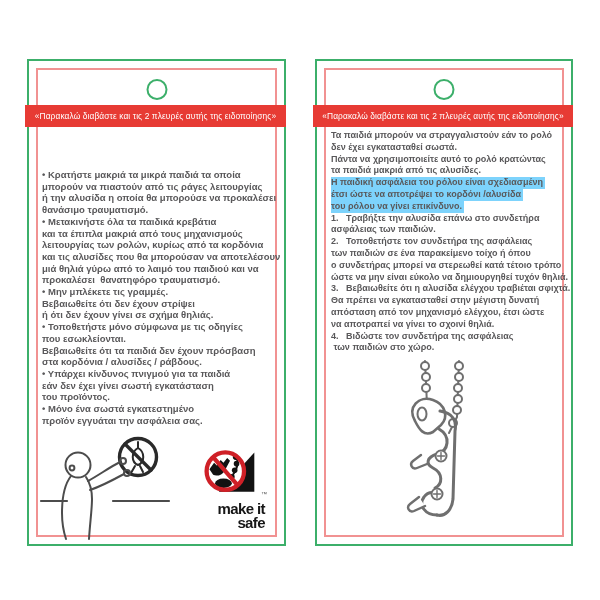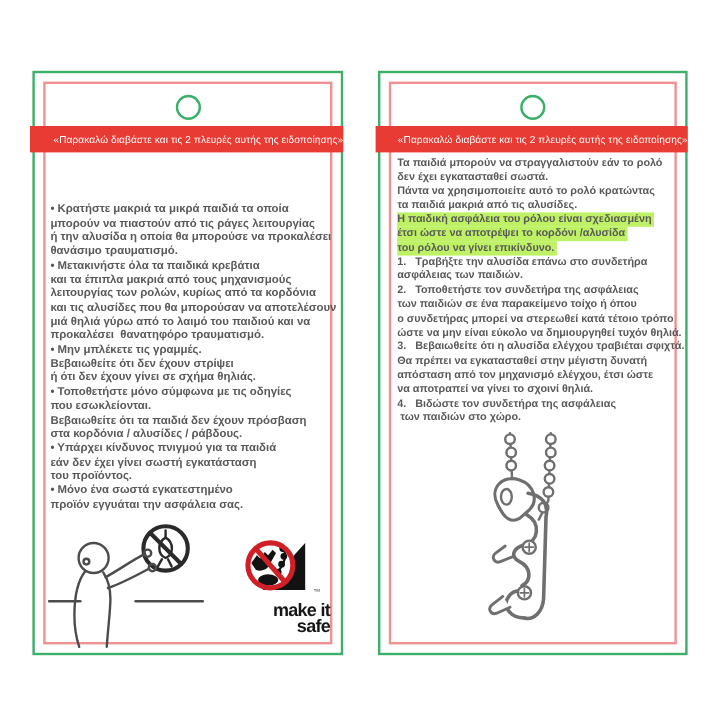--- a/index.html
+++ b/index.html
@@ -13,44 +13,44 @@
   .tag.back  { left:315px; width:258px; }
 
   .redframe { position:absolute; inset:7px; border:2px solid #f19292; }
 
   .hole { position:absolute; top:18px; left:50%; transform:translateX(-50%);
           width:21px; height:21px; border-radius:50%; border:2px solid #3caf6a;
           background:#fff; z-index:3; }
 
   .banner { position:absolute; top:44px; left:-4px; right:-2px; height:22px;
             background:#e73b34; color:#ffffff; z-index:2;
-            display:flex; align-items:center; justify-content:flex-end;
+            display:flex; align-items:center; justify-content:center;
             font-size:8.4px; letter-spacing:0.1px; white-space:pre; }
 
   .warnhead { position:absolute; top:71px; left:26px; right:8px; height:38px;
               display:flex; align-items:center; gap:8px; }
   .warnhead .title { font-size:17.5px; font-weight:bold; color:#231f20;
                      letter-spacing:-0.4px; white-space:pre; }
   .tri-icon { width:37px; height:33px; flex:0 0 auto; }
 
   .lines { position:absolute; white-space:pre; overflow:hidden;font-weight:bold; }
   .front .lines { left:13px; top:108px; width:242px; font-size:9.5px;
                   line-height:11.7px; color:#59585a; }
   .back  .lines { left:14px; top:69px;  width:240px; font-size:9px;
                   line-height:11.8px; color:#59585a; }
   .tline { white-space:pre; }
-  .tline.hl { background:#bef264; width:fit-content; padding:0 2px; margin-left:-2px; }
+  .tline.hl { background:#7dd3fc; width:fit-content; padding:0 2px; margin-left:-2px; }
 
   .child-art { position:absolute; left:10px; top:374px; width:132px; height:106px; }
 
   .mis-logo { position:absolute; left:168px; top:386px; width:86px; }
   .mis-emblem { width:58px; height:52px; margin-left:4px; display:block; }
   .mis-tm { position:absolute; top:44px; left:64px; font-size:6px; color:#555; }
   .mis-text { text-align:right; font-weight:bold; font-size:15px; line-height:13.5px;
-              color:#161616; letter-spacing:-0.6px; margin-top:3px; padding-right:8px; }
+              color:#161616; letter-spacing:-0.6px; margin-top:3px; padding-right:18px; }
 
   .tensioner-art { position:absolute; left:78px; top:298px; width:92px; height:180px; }
 </style>
 </head>
 <body>
 
 <div class="stage">
 
   <div class="tag front">
     <div class="redframe"></div>

